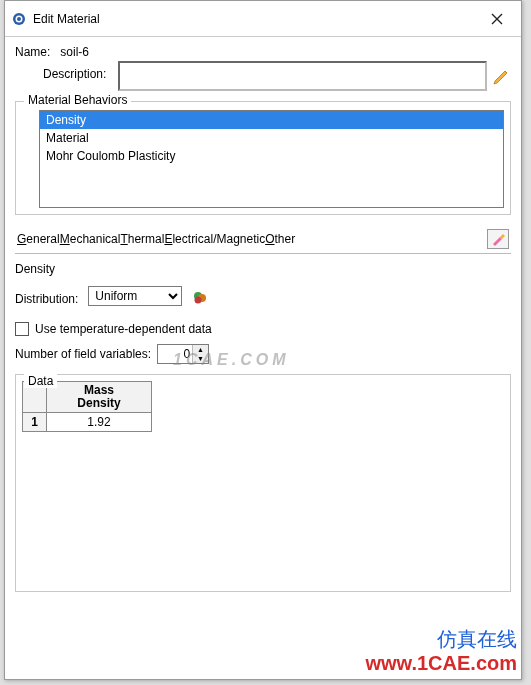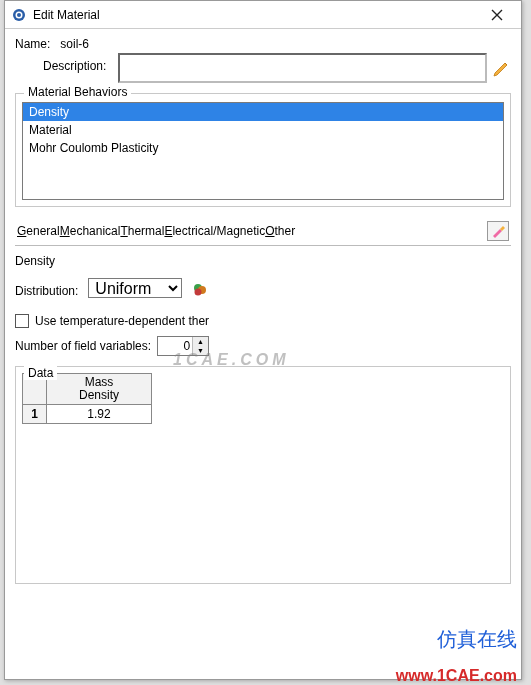--- a/index.html
+++ b/index.html
@@ -15,21 +15,21 @@
   }
   .dialog {
     position: absolute;
     left: 4px; top: 0;
     width: 518px; height: 680px;
     background: #fff;
     border: 1px solid #999;
     box-shadow: 1px 1px 4px rgba(0,0,0,0.25);
   }
   .titlebar {
-    height: 28px;
+    height: 36px;
     border-bottom: 1px solid #ccc;
     display: flex;
     align-items: center;
     padding: 0 4px 0 6px;
     background: #fff;
   }
   .titlebar .title-text { margin-left: 6px; }
   .app-icon {
     width: 16px; height: 16px;
   }
@@ -98,21 +98,21 @@
     background:#f4f4f4;
     display:flex; align-items:center; justify-content:center;
   }
   .del-btn svg { width:14px; height:14px; }
   .section-title { margin-bottom:10px; }
   .distro-row { display:flex; align-items:flex-end; gap:6px; margin-bottom:16px; }
   .distro-select {
     width:94px; height:20px;
     border:1px solid #7a7a7a;
     background:#fff;
-    font-size:16px;
+    font-size:12px;
     padding:0 2px;
   }
   .color-icon { width:16px; height:16px; margin-left:4px;}
   .color-icon svg { width:16px; height:16px; display:block;}
   .chk-row { display:flex; align-items:center; gap:6px; margin-bottom:8px; }
   .chk-box {
     width:14px; height:14px;
     border:1px solid #555;
     background:#fff;
   }
@@ -144,21 +144,21 @@
     background:#fff;
   }
   .data-table th, .data-table td {
     border:1px solid #888;
     font-weight:normal;
     text-align:center;
     padding:2px 4px;
     font-size:12px;
   }
   .data-table th.corner { width:24px; background:#f2f2f2; }
-  .data-table th.header { background:#f2f2f2; font-weight:normal; line-height:1.1;}
+  .data-table th.header { background:#f2f2f2; font-weight:bold; line-height:1.1;}
   .data-table td.rownum { background:#f2f2f2; font-weight:bold; width:24px;}
   .button-bar {
     position:absolute;
     bottom:10px; left:0; right:0;
     display:flex;
     padding:0 14px;
   }
   .btn {
     min-width:64px; height:22px;
     border:1px solid #888;
@@ -176,22 +176,22 @@
     font-style:italic;
     font-weight:bold;
     pointer-events:none;
   }
   .wm1 { left:168px; top:350px; letter-spacing:4px;}
   .brand-cn {
     position:absolute; right:14px; bottom:32px;
     color:#1f5fd8; font-size:20px; font-family: "SimSun","Microsoft YaHei",sans-serif;
   }
   .brand-url {
-    position:absolute; right:14px; bottom:0;
-    color:#d62a2a; font-size:16px; font-weight:bold;margin-top:36px;
+    position:absolute; right:14px; bottom:10px;
+    color:#d62a2a; font-size:20px; font-weight:bold;margin-top:36px;
   }
 </style>
 </head>
 <body>
 
 <div class="dialog">
   <div class="titlebar">
     <span class="app-icon">
       <svg viewBox="0 0 16 16">
           <circle cx="8" cy="8" r="6" fill="#2a5ea8"></circle>
@@ -218,21 +218,21 @@
       <span class="label desc-label">Description:</span>
       <textarea class="desc-area" style=""></textarea>
       <span class="pencil-icon">
         <svg viewBox="0 0 18 18">
             <path d="M2 14 L12 4 L14 6 L4 16 L1 17 Z" fill="#f4b13e" stroke="#c07a12" stroke-width="0.8"></path>
             <path d="M12 4 L14 6" stroke="#c07a12"></path>
           </svg>
       </span>
     </div>
 
-    <div class="groupbox" style="padding:8px 6px 6px 6px;">
+    <div class="groupbox" style="padding:8px 6px 6px 23px;">
       <span class="group-title">Material Behaviors</span>
       <div class="behaviors-list">
         <div class="beh-item selected">Density</div>
         <div class="beh-item">Material</div>
         <div class="beh-item">Mohr Coulomb Plasticity</div>
       </div>
     </div>
 
     <div class="tabs-row">
       <span class="tab"><span class="u">G</span><span>eneral</span></span>
@@ -260,21 +260,21 @@
         <svg viewBox="0 0 16 16">
             <circle cx="6" cy="6" r="4" fill="#3aa04a"></circle>
             <circle cx="10" cy="8" r="4" fill="#d07a1e"></circle>
             <circle cx="6" cy="10" r="3.5" fill="#c23a3a"></circle>
           </svg>
       </span>
     </div>
 
     <div class="chk-row">
       <span class="chk-box"></span>
-      <span>Use temperature-dependent ther</span>
+      <span>Use temperature-dependent data</span>
     </div>
 
     <div class="spin-row">
       <span>Number of field variables:</span>
       <div class="spin">
         <span class="spin-val">0</span>
         <div class="spin-btns">
           <div>▲</div>
           <div>▼</div>
         </div>

